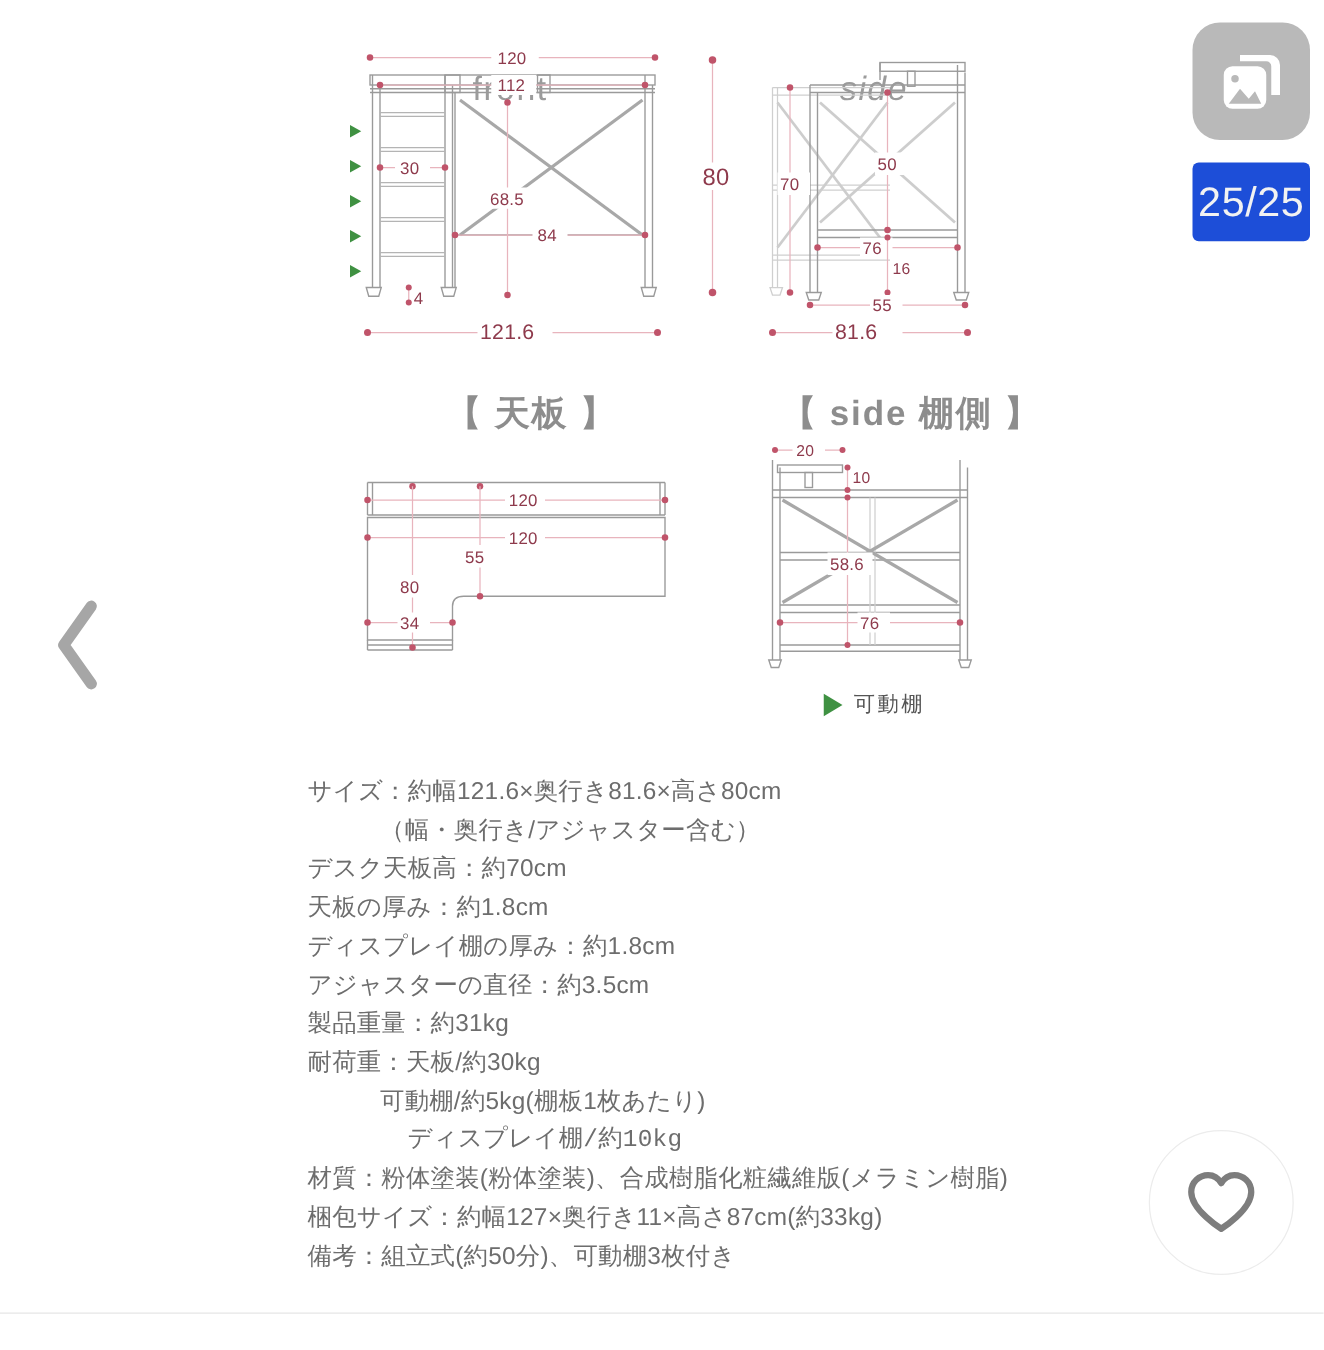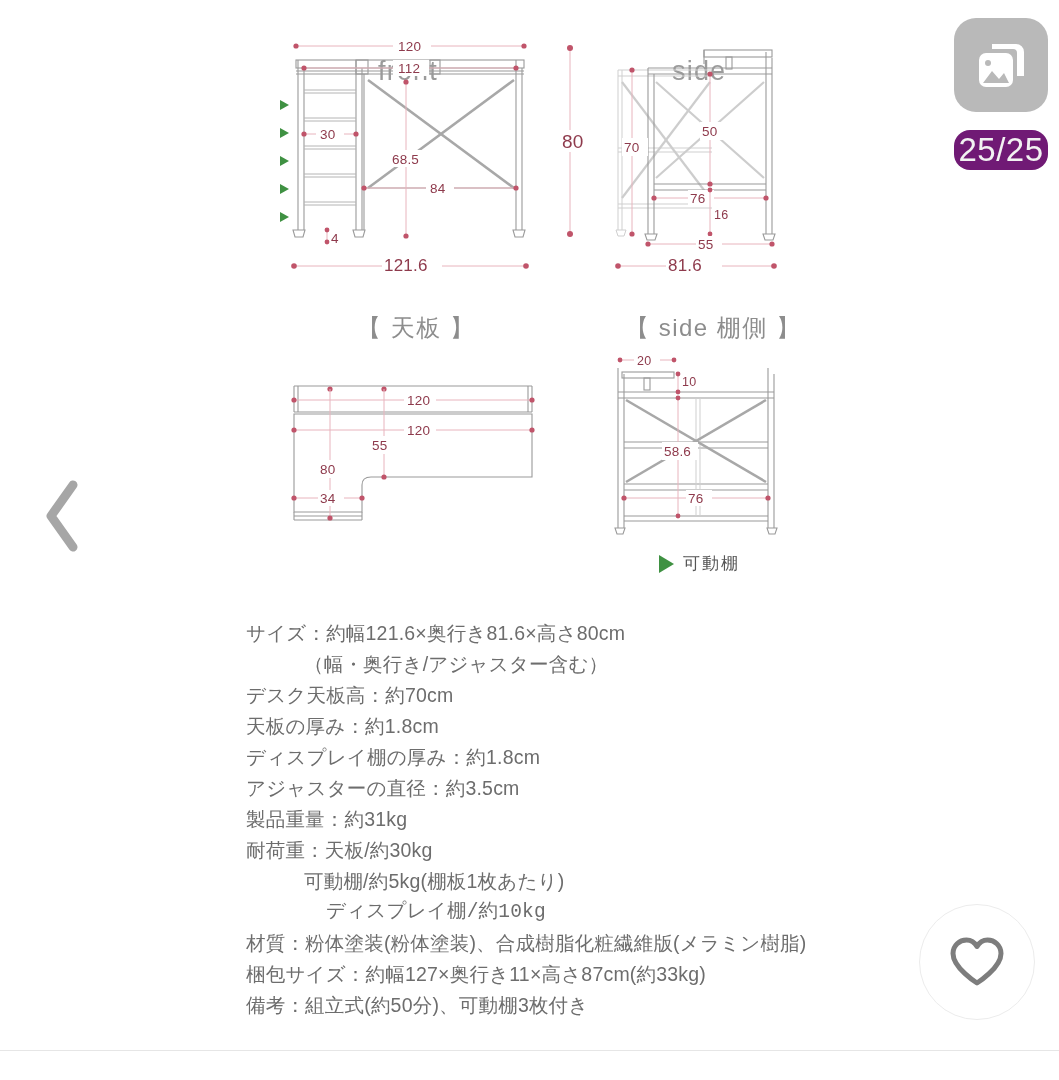--- a/index.html
+++ b/index.html
@@ -23,25 +23,25 @@
     position: absolute;
     font-size: 27px;
     color: #9b9b9b;
     letter-spacing: 1.2px;
     font-weight: 400;
     white-space: nowrap;
     margin-top: 48px;
   }
   .sec-title {
     position: absolute;
-    font-size: 24px;
+    font-size: 28px;
     color: #8d8d8d;
     letter-spacing: 1.5px;
     white-space: nowrap;
-    font-weight: 400;
+    font-weight: 700;
   }
 
   svg.draw { position: absolute; overflow: visible; }
 
   
   .st  { stroke:#9a9a9a; stroke-width:1.1; fill:none; }
   .st2 { stroke:#b4b4b4; stroke-width:1;   fill:none; }
   .stl { stroke:#cfcfcf; stroke-width:1;   fill:none; }
   .brace { stroke:#a8a8a8; stroke-width:2.6; fill:none; }
   .bracel { stroke:#cdcdcd; stroke-width:2.2; fill:none; }
@@ -88,23 +88,23 @@
   
   .gallery-btn {
     position: absolute; right: 11px; top: 18px;
     width: 94px; height: 94px;
     border-radius: 22px;
     background: #b9b9b9;
     display: flex; align-items: center; justify-content: center;
   }
   .count-pill {
     position: absolute; right: 11px; top: 130px;
-    min-width: 94px; height: 40px;
-    border-radius: 16px;
-    background: #701a75;
+    min-width: 94px; height: 63px;
+    border-radius: 5px;
+    background: #1d4ed8;
     display: flex; align-items: center; justify-content: center;
     color: #f2f2f2; font-size: 33px; letter-spacing: 0.5px;
   }
   .nav-prev {
     position: absolute; left: 33px; top: 470px;
     width: 60px; height: 92px;
     display: flex; align-items: center; justify-content: center;
   }
   .fav-btn {
     position: absolute; right: 24px; bottom: 60px;
@@ -236,21 +236,21 @@
 
       <g>
         <line class="dim" x1="14" y1="228" x2="246" y2="228"></line>
         <circle class="dot" cx="14" cy="228" r="2.8"></circle>
         <circle class="dot" cx="246" cy="228" r="2.8"></circle>
         <rect x="102" y="216" width="60" height="20" fill="#fff"></rect>
         <text class="dimtxt" x="104" y="233" style="font-size:17px">121.6</text>
       </g>
     </svg>
 
-    <div class="view-title" style="left:672px; top:8px;">side</div>
+    <div class="view-title" style="left:672px; top:8px;font-style:italic;">side</div>
 
     <svg class="draw" style="left:560px; top:38px;" width="260" height="240" viewBox="0 0 260 240">
 
       <g class="stl">
         <line x1="58" y1="32" x2="58" y2="192"></line>
         <line x1="62" y1="32" x2="62" y2="192"></line>
         <line x1="58" y1="32" x2="152" y2="32"></line>
         <line x1="58" y1="38" x2="152" y2="38"></line>
         <line x1="58" y1="110" x2="152" y2="110"></line>
         <line x1="58" y1="114" x2="152" y2="114"></line>

